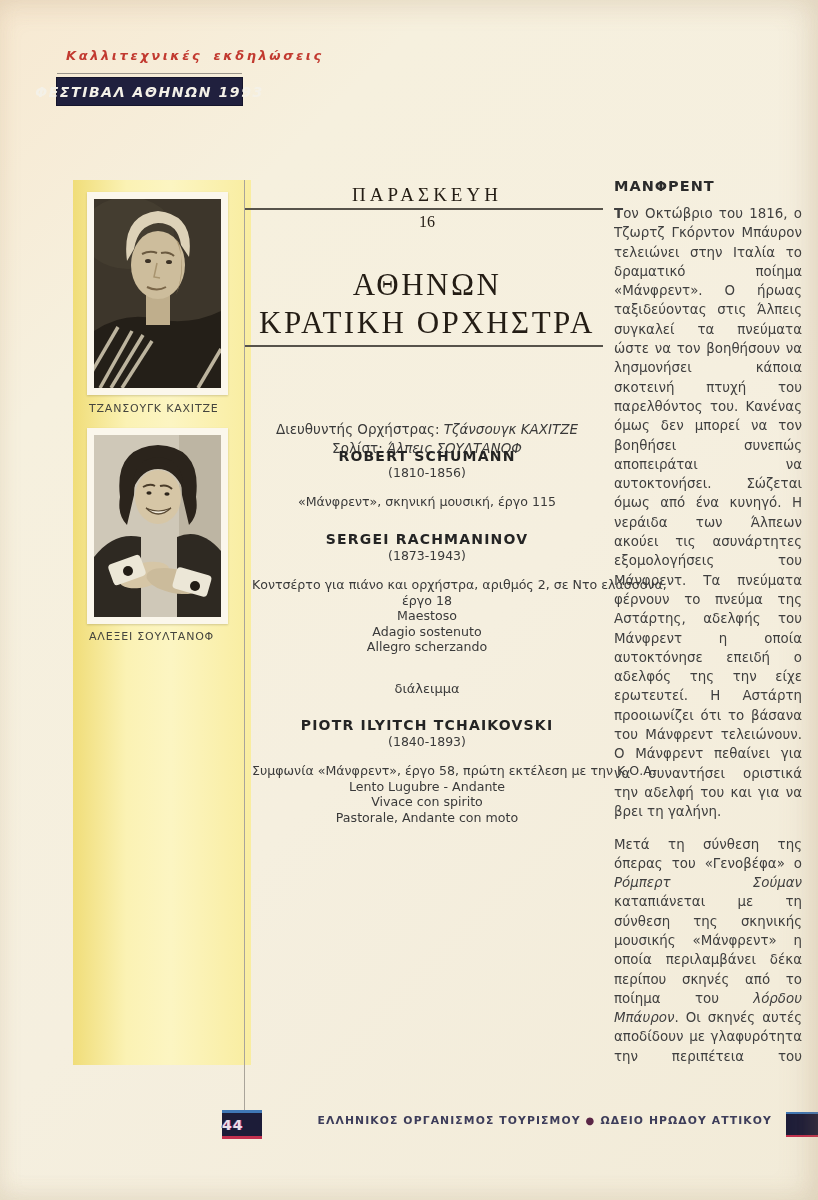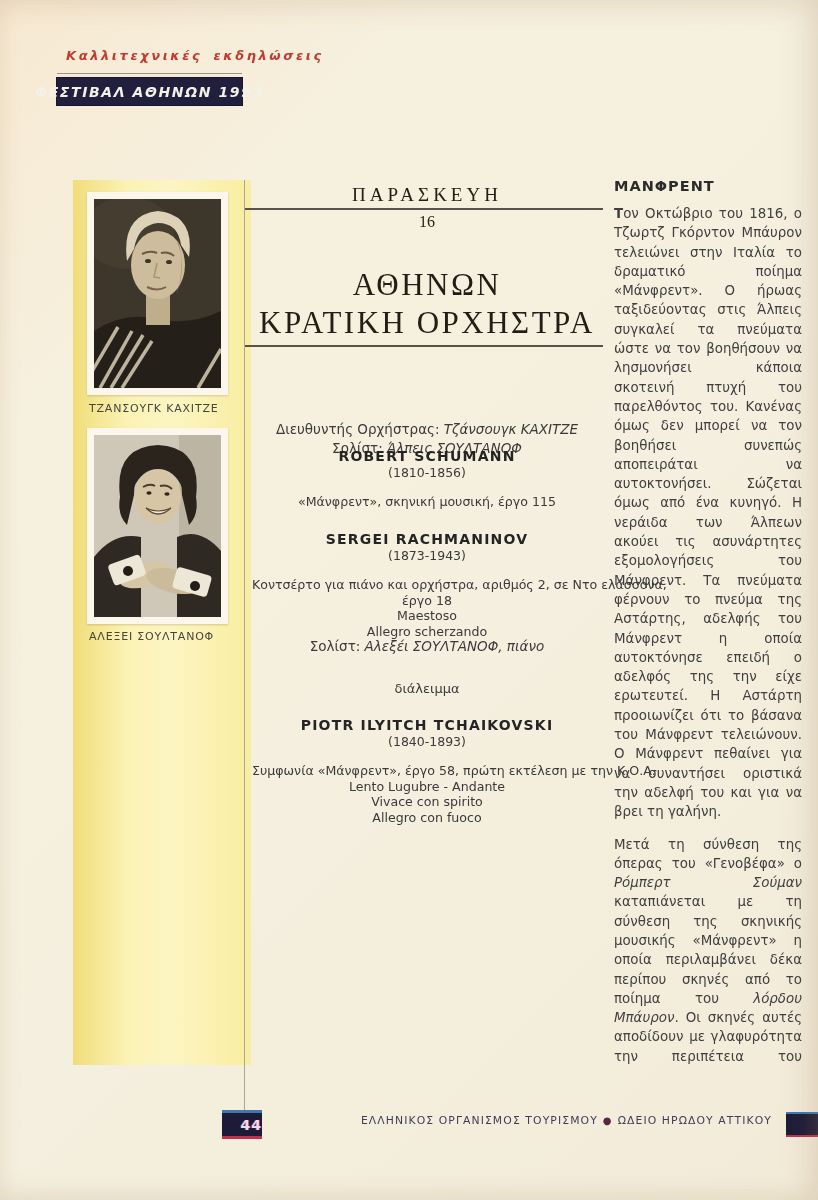--- a/index.html
+++ b/index.html
@@ -60,24 +60,24 @@
   .bd{font-weight:bold;}
 
   
   .article{position:absolute; left:614px; top:178px; width:188px; height:888px; overflow:hidden;}
   .article h2{margin:0 0 10px 0; font-size:14.5px; font-weight:bold; letter-spacing:1px; color:#2b2b2b;}
   .article p{margin:0 0 13px 0; text-align:justify; font-size:13.4px; line-height:19.3px; color:#3f3f3f;}
 
   
   .pageno-box{position:absolute; left:222px; top:1110px; width:40px; height:23px; background:#1c1c38;
     border-top:3px solid var(--accent-blue); border-bottom:3px solid var(--accent-red);
-    display:flex; align-items:center; justify-content:flex-end;}
+    display:flex; align-items:center; justify-content:flex-start;}
   .pageno-box span{color:#e6dfe8; font-size:14px; font-weight:bold; letter-spacing:1px;
     text-shadow:1px 0 0 #d03050, -1px 0 0 #3050a0;}
-  .footer-text{position:absolute; right:46px; top:1114px; font-size:10.8px; font-weight:normal;
+  .footer-text{position:absolute; right:46px; top:1114px; font-size:10.8px; font-weight:bold;
     letter-spacing:1.1px; color:var(--footer-navy); white-space:nowrap;}
   .footer-text .dot{color:#5a2646; padding:0 5px; font-size:10px;}
   .corner-box{position:absolute; left:786px; top:1112px; width:32px; height:21px; background:#1c1c38;
     border-top:2px solid var(--accent-blue); border-bottom:2px solid var(--accent-red);}
 </style>
 </head>
 <body>
 
 <div class="page">
 
@@ -164,35 +164,35 @@
         </div>
     </div>
 
     <div class="work w1">
       <div class="composer">SERGEI RACHMANINOV</div>
       <div class="dates">(1873-1943)</div>
       <div class="work-lines">
           <div class="work-line">Κοντσέρτο για πιάνο και ορχήστρα, αριθμός 2, σε Ντο ελάσσονα,</div>
           <div class="work-line">έργο 18</div>
           <div class="work-line">Maestoso</div>
+          <div class="work-line">Adagio sostenuto</div>
           <div class="work-line">Allegro scherzando</div>
         </div>
-      <div class="credit-line"><span>Σολίστ:  </span><span class="it">Αλεξέι ΣΟΥΛΤΑΝΟΦ, πιάνο</span></div>
     </div>
 
     <div class="intermission">διάλειμμα</div>
 
     <div class="work w2">
       <div class="composer">PIOTR ILYITCH TCHAIKOVSKI</div>
       <div class="dates">(1840-1893)</div>
       <div class="work-lines">
           <div class="work-line">Συμφωνία «Μάνφρεντ», έργο 58, πρώτη εκτέλεση με την Κ.Ο.Α.</div>
           <div class="work-line">Lento Lugubre - Andante</div>
           <div class="work-line">Vivace con spirito</div>
-          <div class="work-line">Allegro con fuoco</div>
+          <div class="work-line">Pastorale, Andante con moto</div>
         </div>
     </div>
   </div>
 
   <div class="article">
     <h2>ΜΑΝΦΡΕΝΤ</h2>
     <div>
         <p><span class="bd">Τ</span><span>ον Οκτώβριο του 1816, ο Τζωρτζ Γκόρντον Μπάυρον τελειώνει στην Ιταλία το δραματικό ποίημα «Μάνφρεντ». Ο ήρωας ταξιδεύοντας στις Άλπεις συγκαλεί τα πνεύματα ώστε να τον βοηθήσουν να λησμονήσει κάποια σκοτεινή πτυχή του παρελθόντος του. Κανένας όμως δεν μπορεί να τον βοηθήσει συνεπώς αποπειράται να αυτοκτονήσει. Σώζεται όμως από ένα κυνηγό. Η νεράιδα των Άλπεων ακούει τις ασυνάρτητες εξομολογήσεις του Μάνφρεντ. Τα πνεύματα φέρνουν το πνεύμα της Αστάρτης, αδελφής του Μάνφρεντ η οποία αυτοκτόνησε επειδή ο αδελφός της την είχε ερωτευτεί. Η Αστάρτη προοιωνίζει ότι το βάσανα του Μάνφρεντ τελειώνουν. Ο Μάνφρεντ πεθαίνει για να συναντήσει οριστικά την αδελφή του και για να βρει τη γαλήνη.</span></p>
         <p><span>Μετά τη σύνθεση της όπερας του «Γενοβέφα» ο </span><span class="it">Ρόμπερτ Σούμαν</span><span> καταπιάνεται με τη σύνθεση της σκηνικής μουσικής «Μάνφρεντ» η οποία περιλαμβάνει δέκα περίπου σκηνές από το ποίημα του </span><span class="it">λόρδου Μπάυρον</span><span>. Οι σκηνές αυτές αποδίδουν με γλαφυρότητα την περιπέτεια του τυραννισμένου, ρομαντικού ήρωα. Παρ' όλα αυτά το έργο έχει σχεδόν εξαφανιστεί από τα προγράμματα των συναυλιών αφού τη θέση τους έχει πάρει η γνωστή «εισαγωγή Μάνφρεντ» την οποία έγραψε ο συνθέτης το 1852, τρία περίπου χρόνια μετά την περάτωση της σκηνικής μουσικής.</span></p>
       </div>

